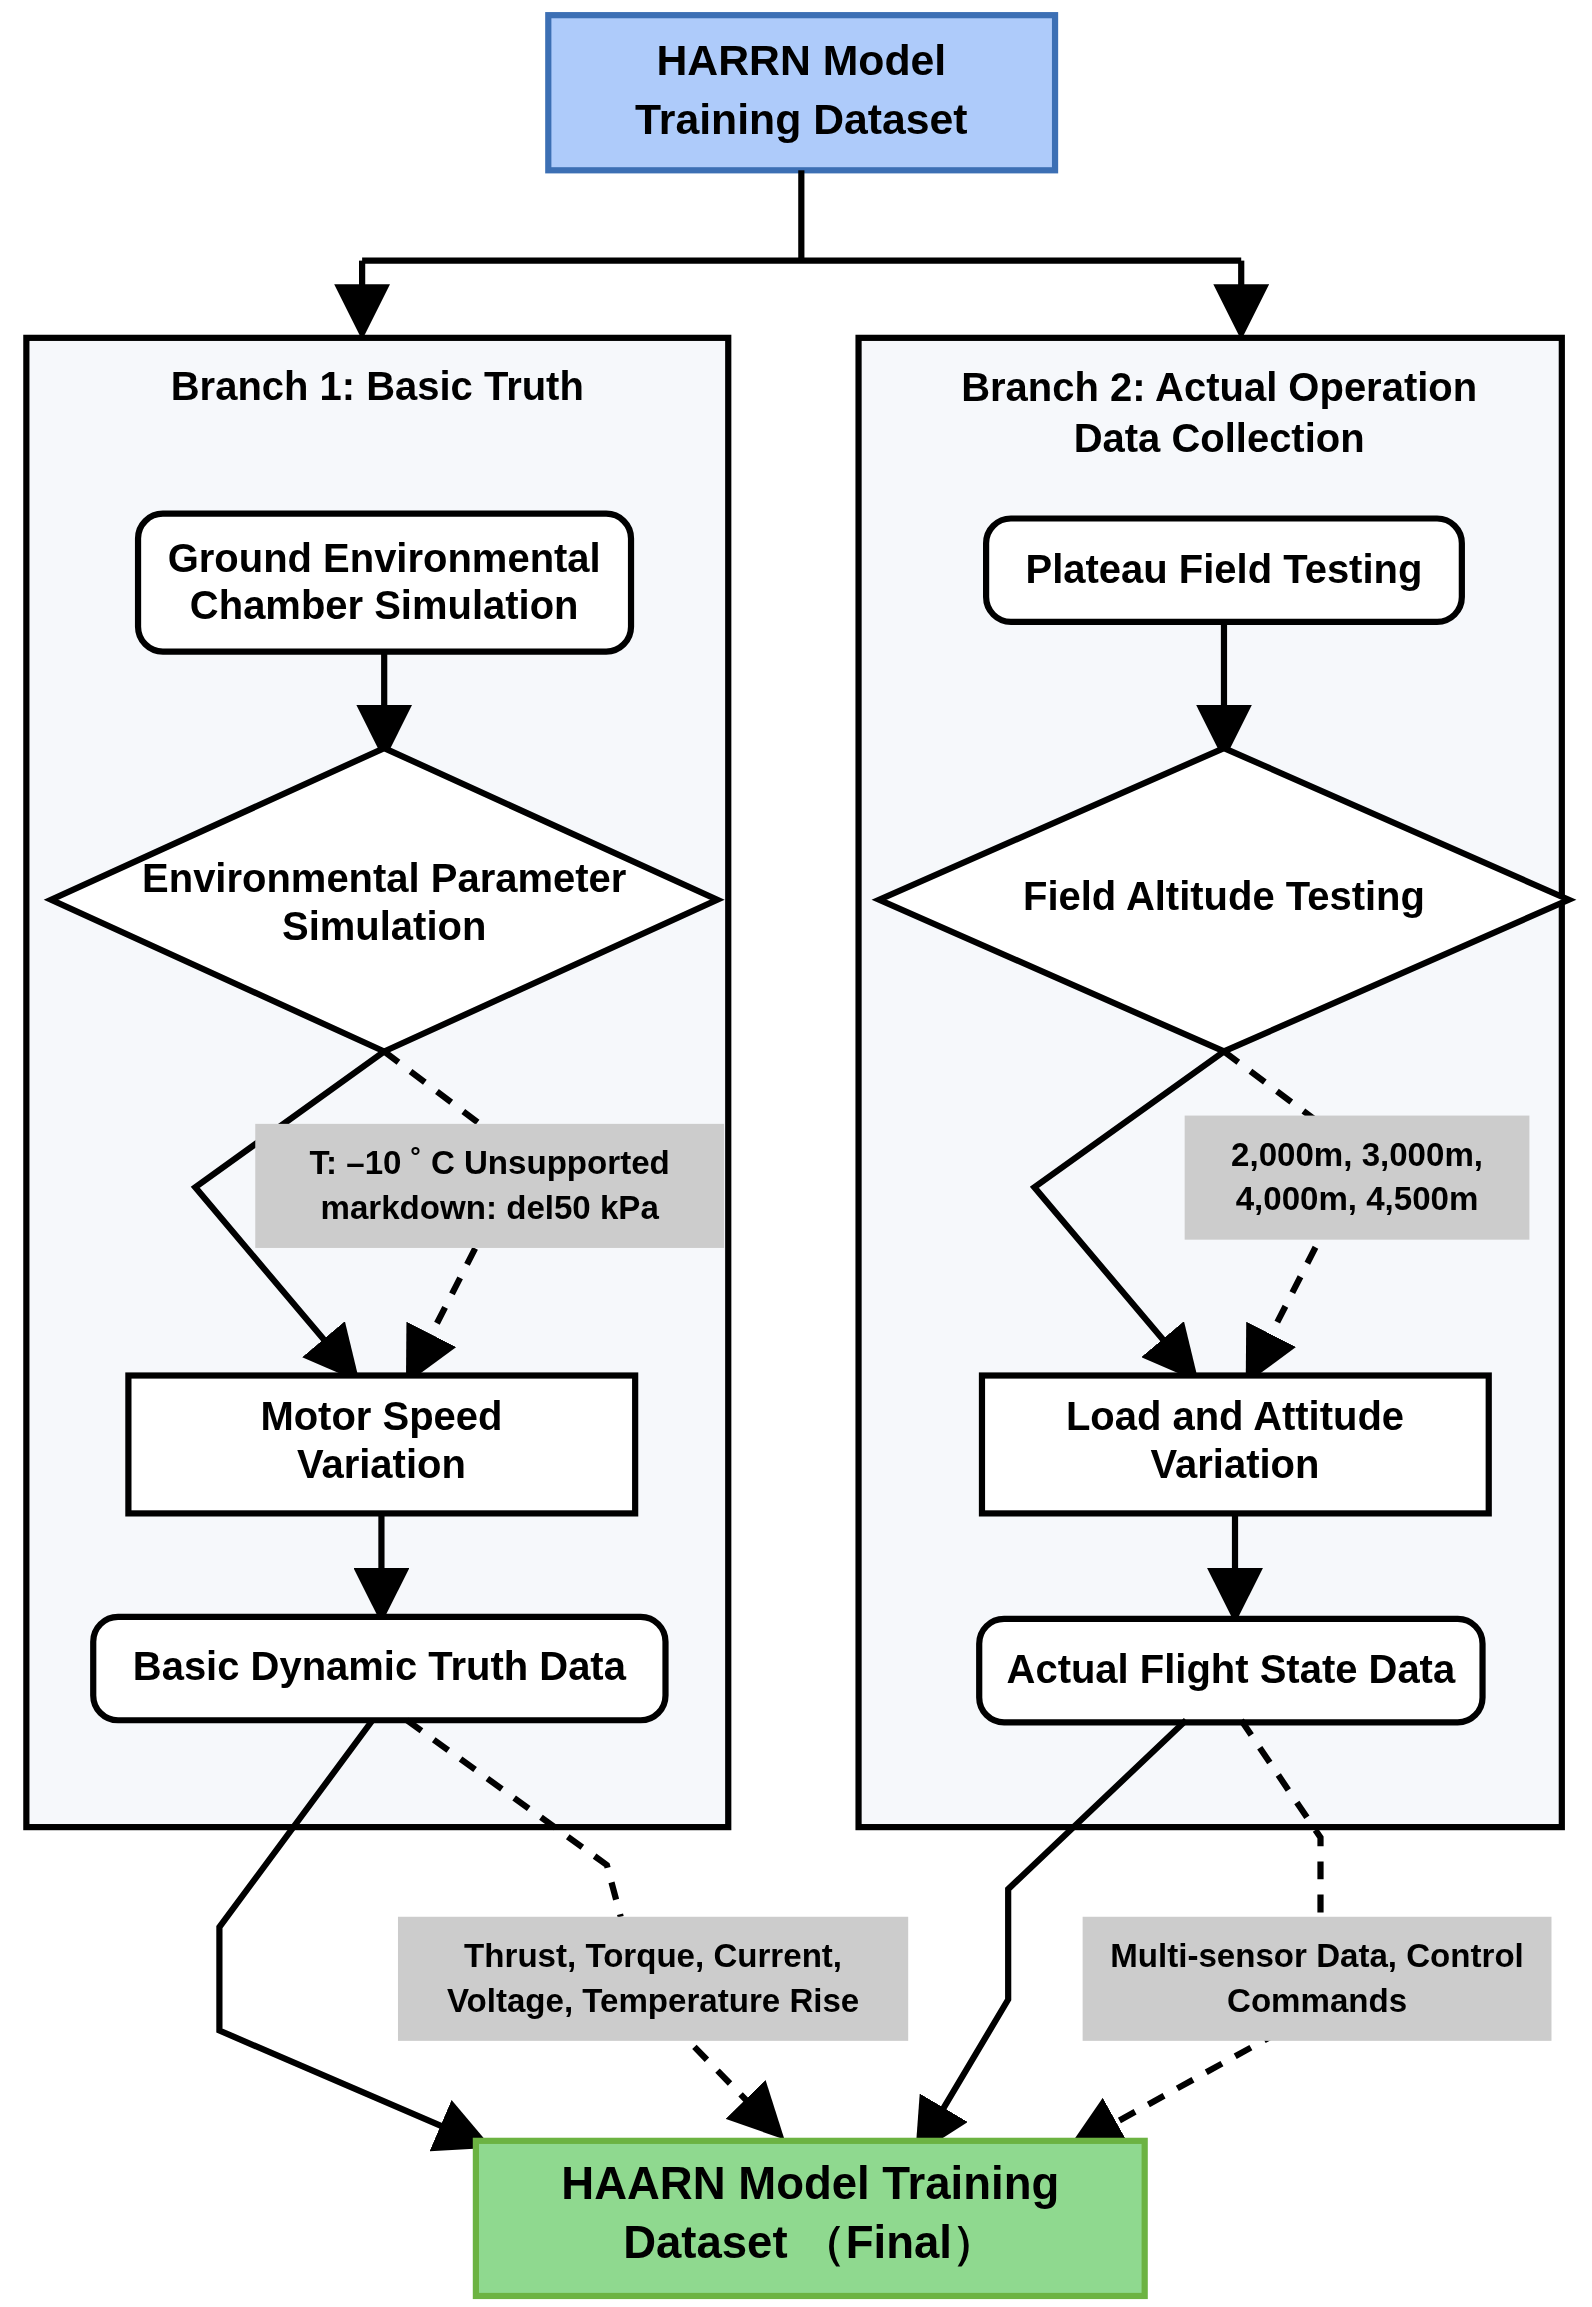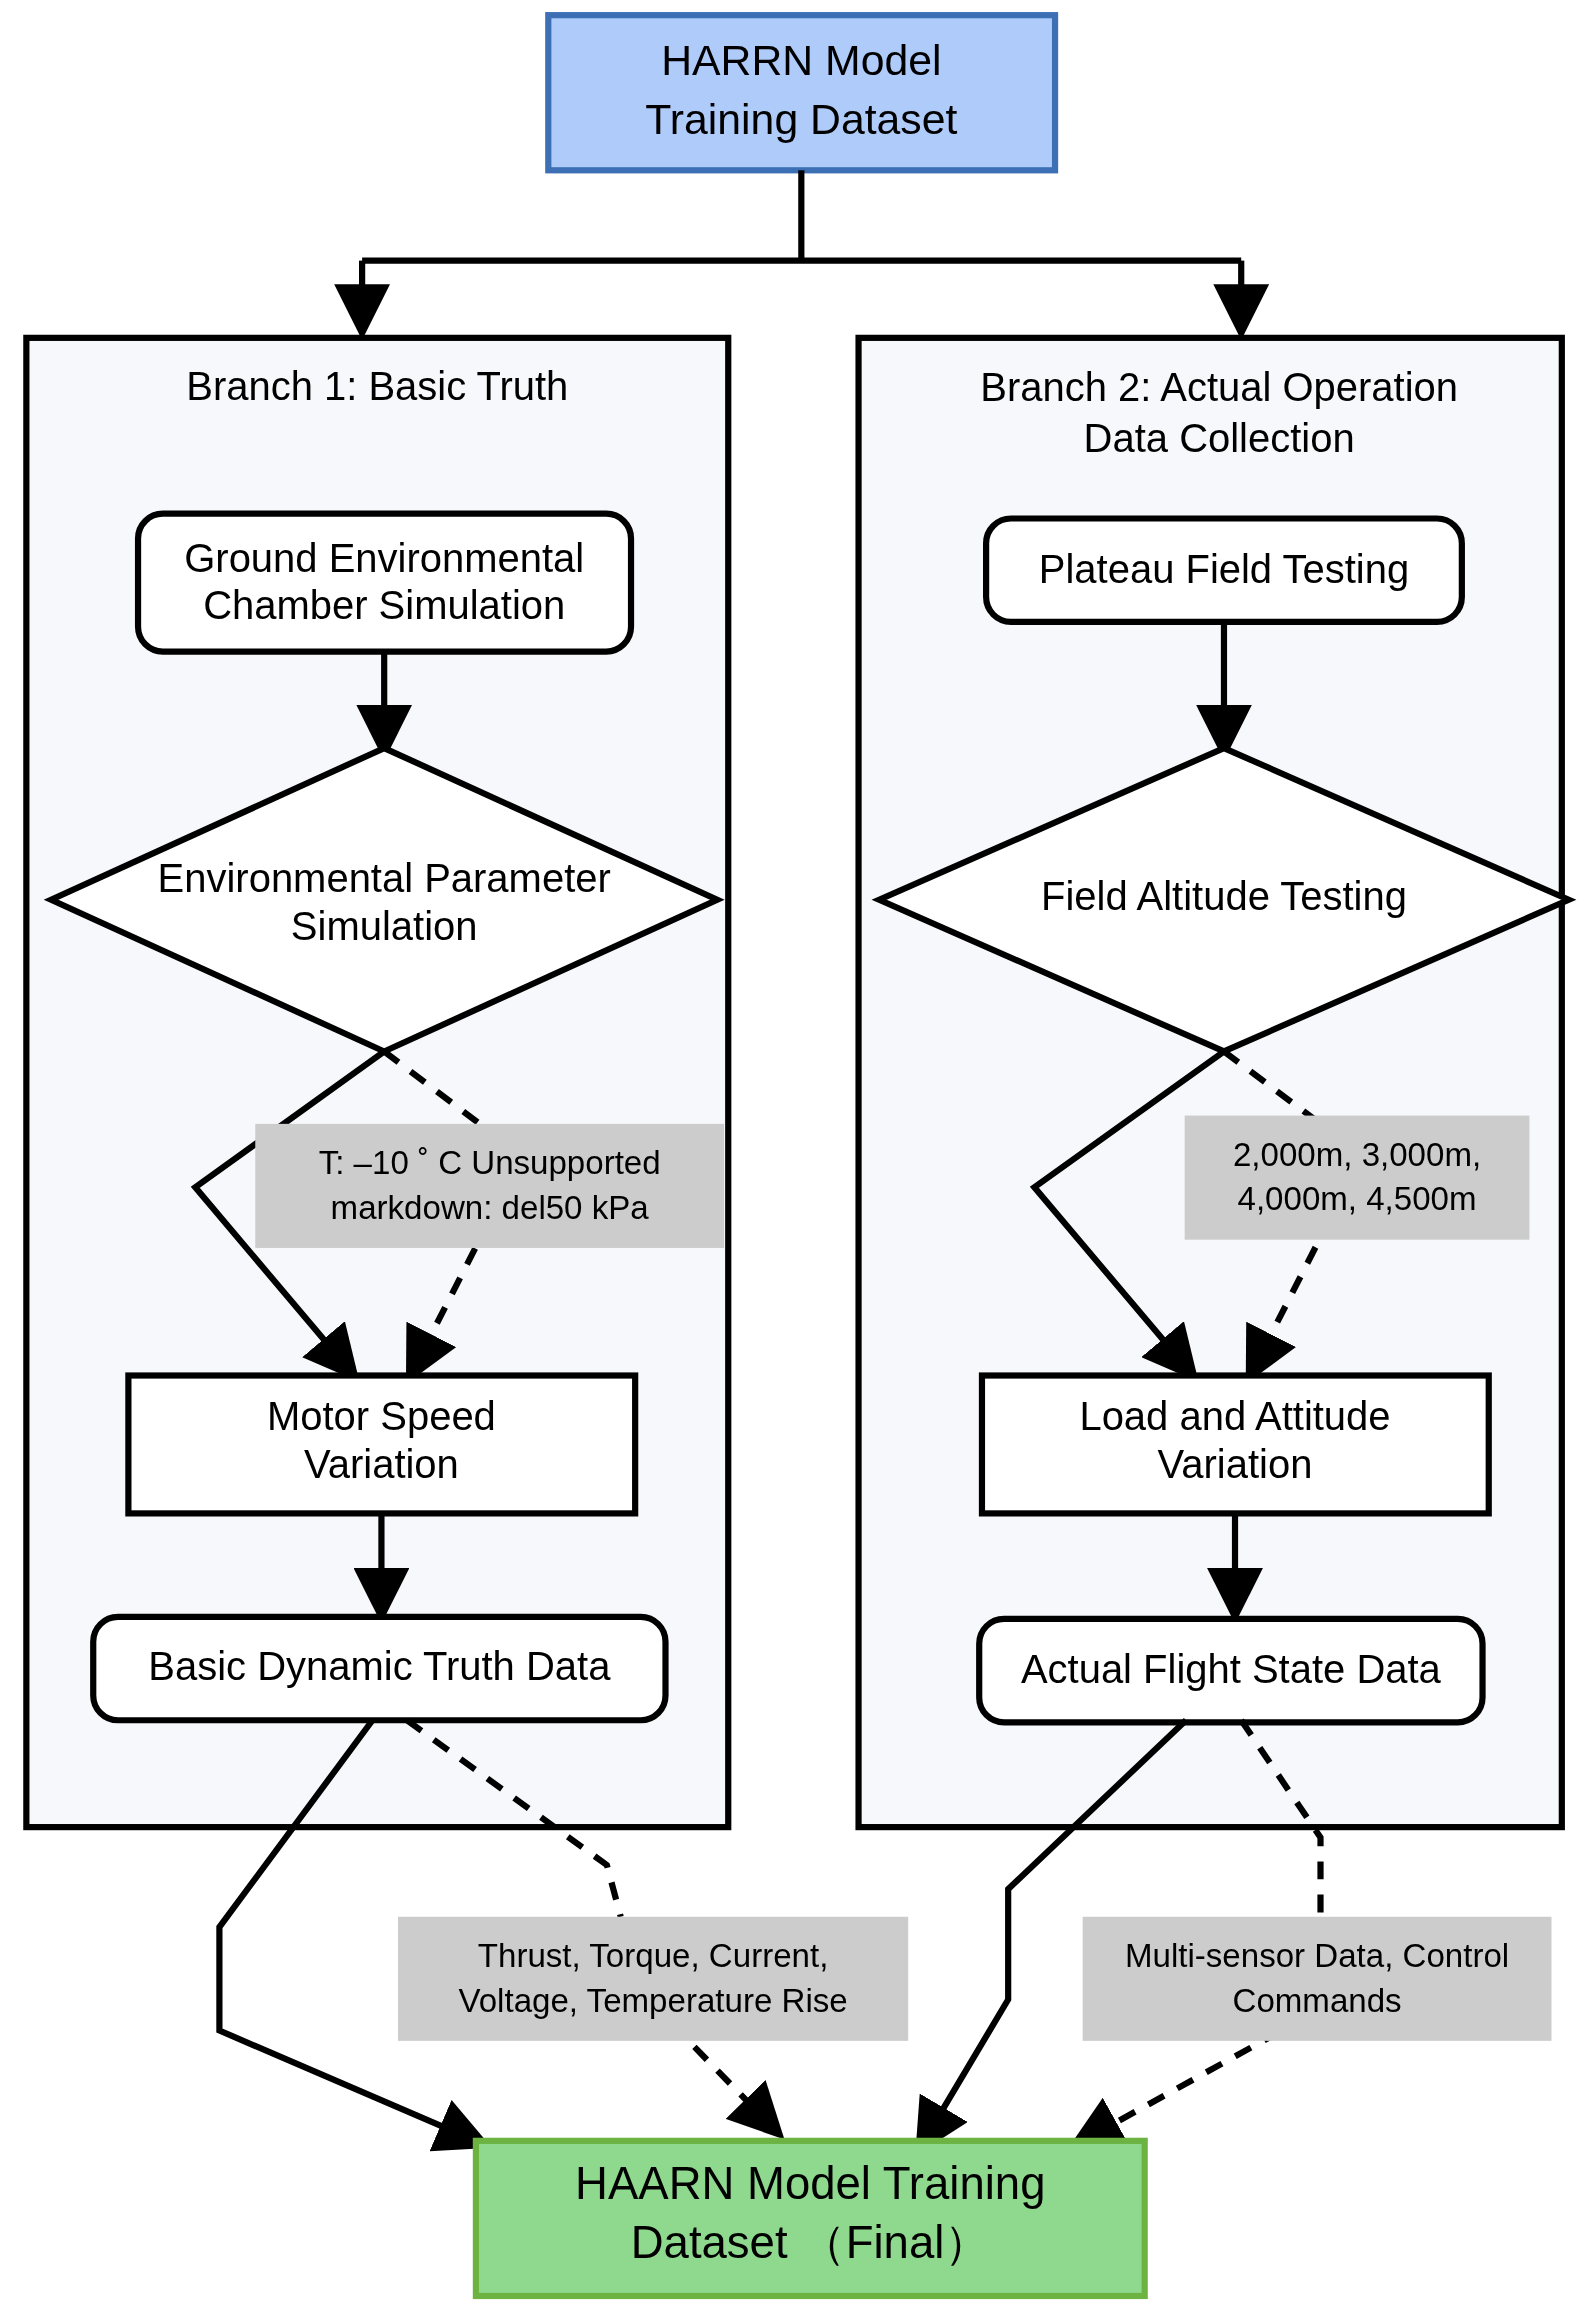--- a/index.html
+++ b/index.html
@@ -1,17 +1,17 @@
 <!DOCTYPE html>
 <html style="font-size:11px"><head>
 <meta charset="utf-8">
 <style>
   html,body{margin:0;padding:0;background:#ffffff;}
   body{width:1593px;height:2307px;font-family:"Liberation Sans",sans-serif;overflow:hidden;}
-  #stage{position:relative;width:1482px;height:2307px;}
+  #stage{position:relative;width:1482px;height:2307px;font-weight:bold;}
   svg#flow{position:absolute;left:0;top:0;width:1593px;height:2307px;display:block;}
   .nodeText{font-family:"Liberation Sans",sans-serif;fill:#000000;text-anchor:middle;dominant-baseline:middle;}
   .t-title{font-size:62px;}
   .t-panel{font-size:58px;}
   .t-node{font-size:58px;}
   .t-label{font-size:48px;}
   .t-final{font-size:66px;}
   .shapeFill-blue{fill:#aecbfa;stroke:#3c6fb4;stroke-width:9;}
   .shapeFill-green{fill:#8fd98f;stroke:#6cb342;stroke-width:9;}
   .shapeFill-white{fill:#ffffff;stroke:#000000;stroke-width:9;}

